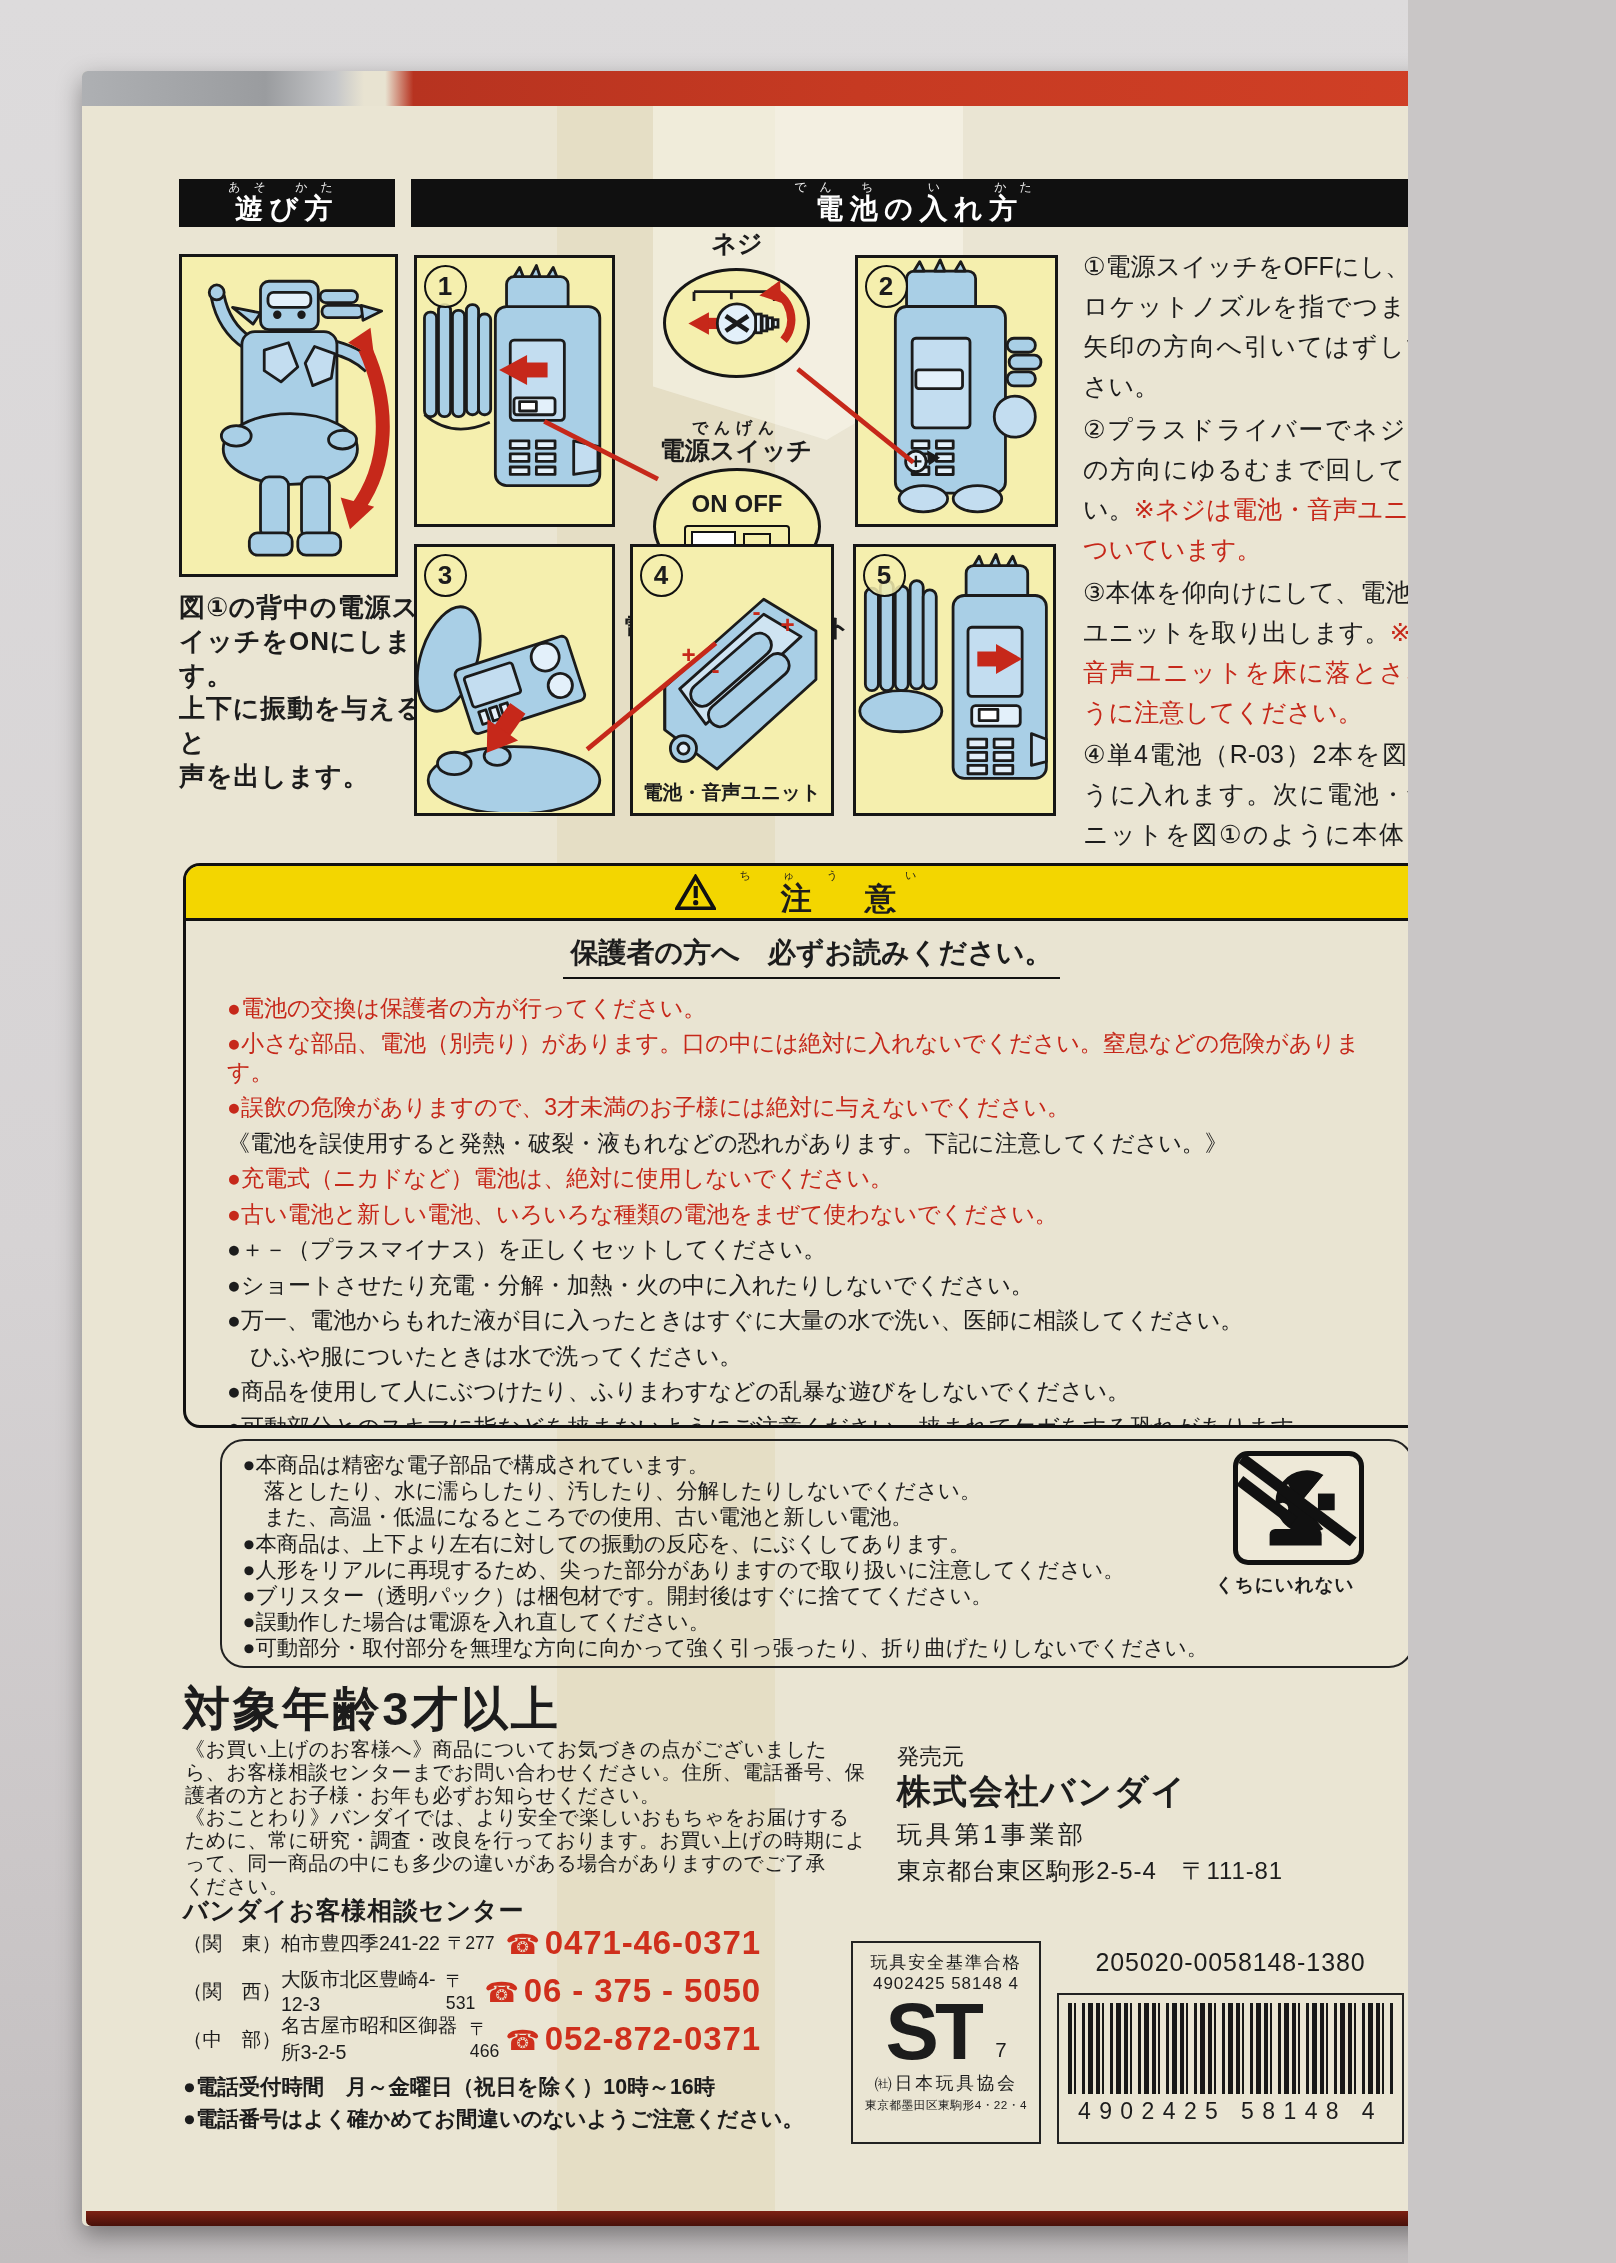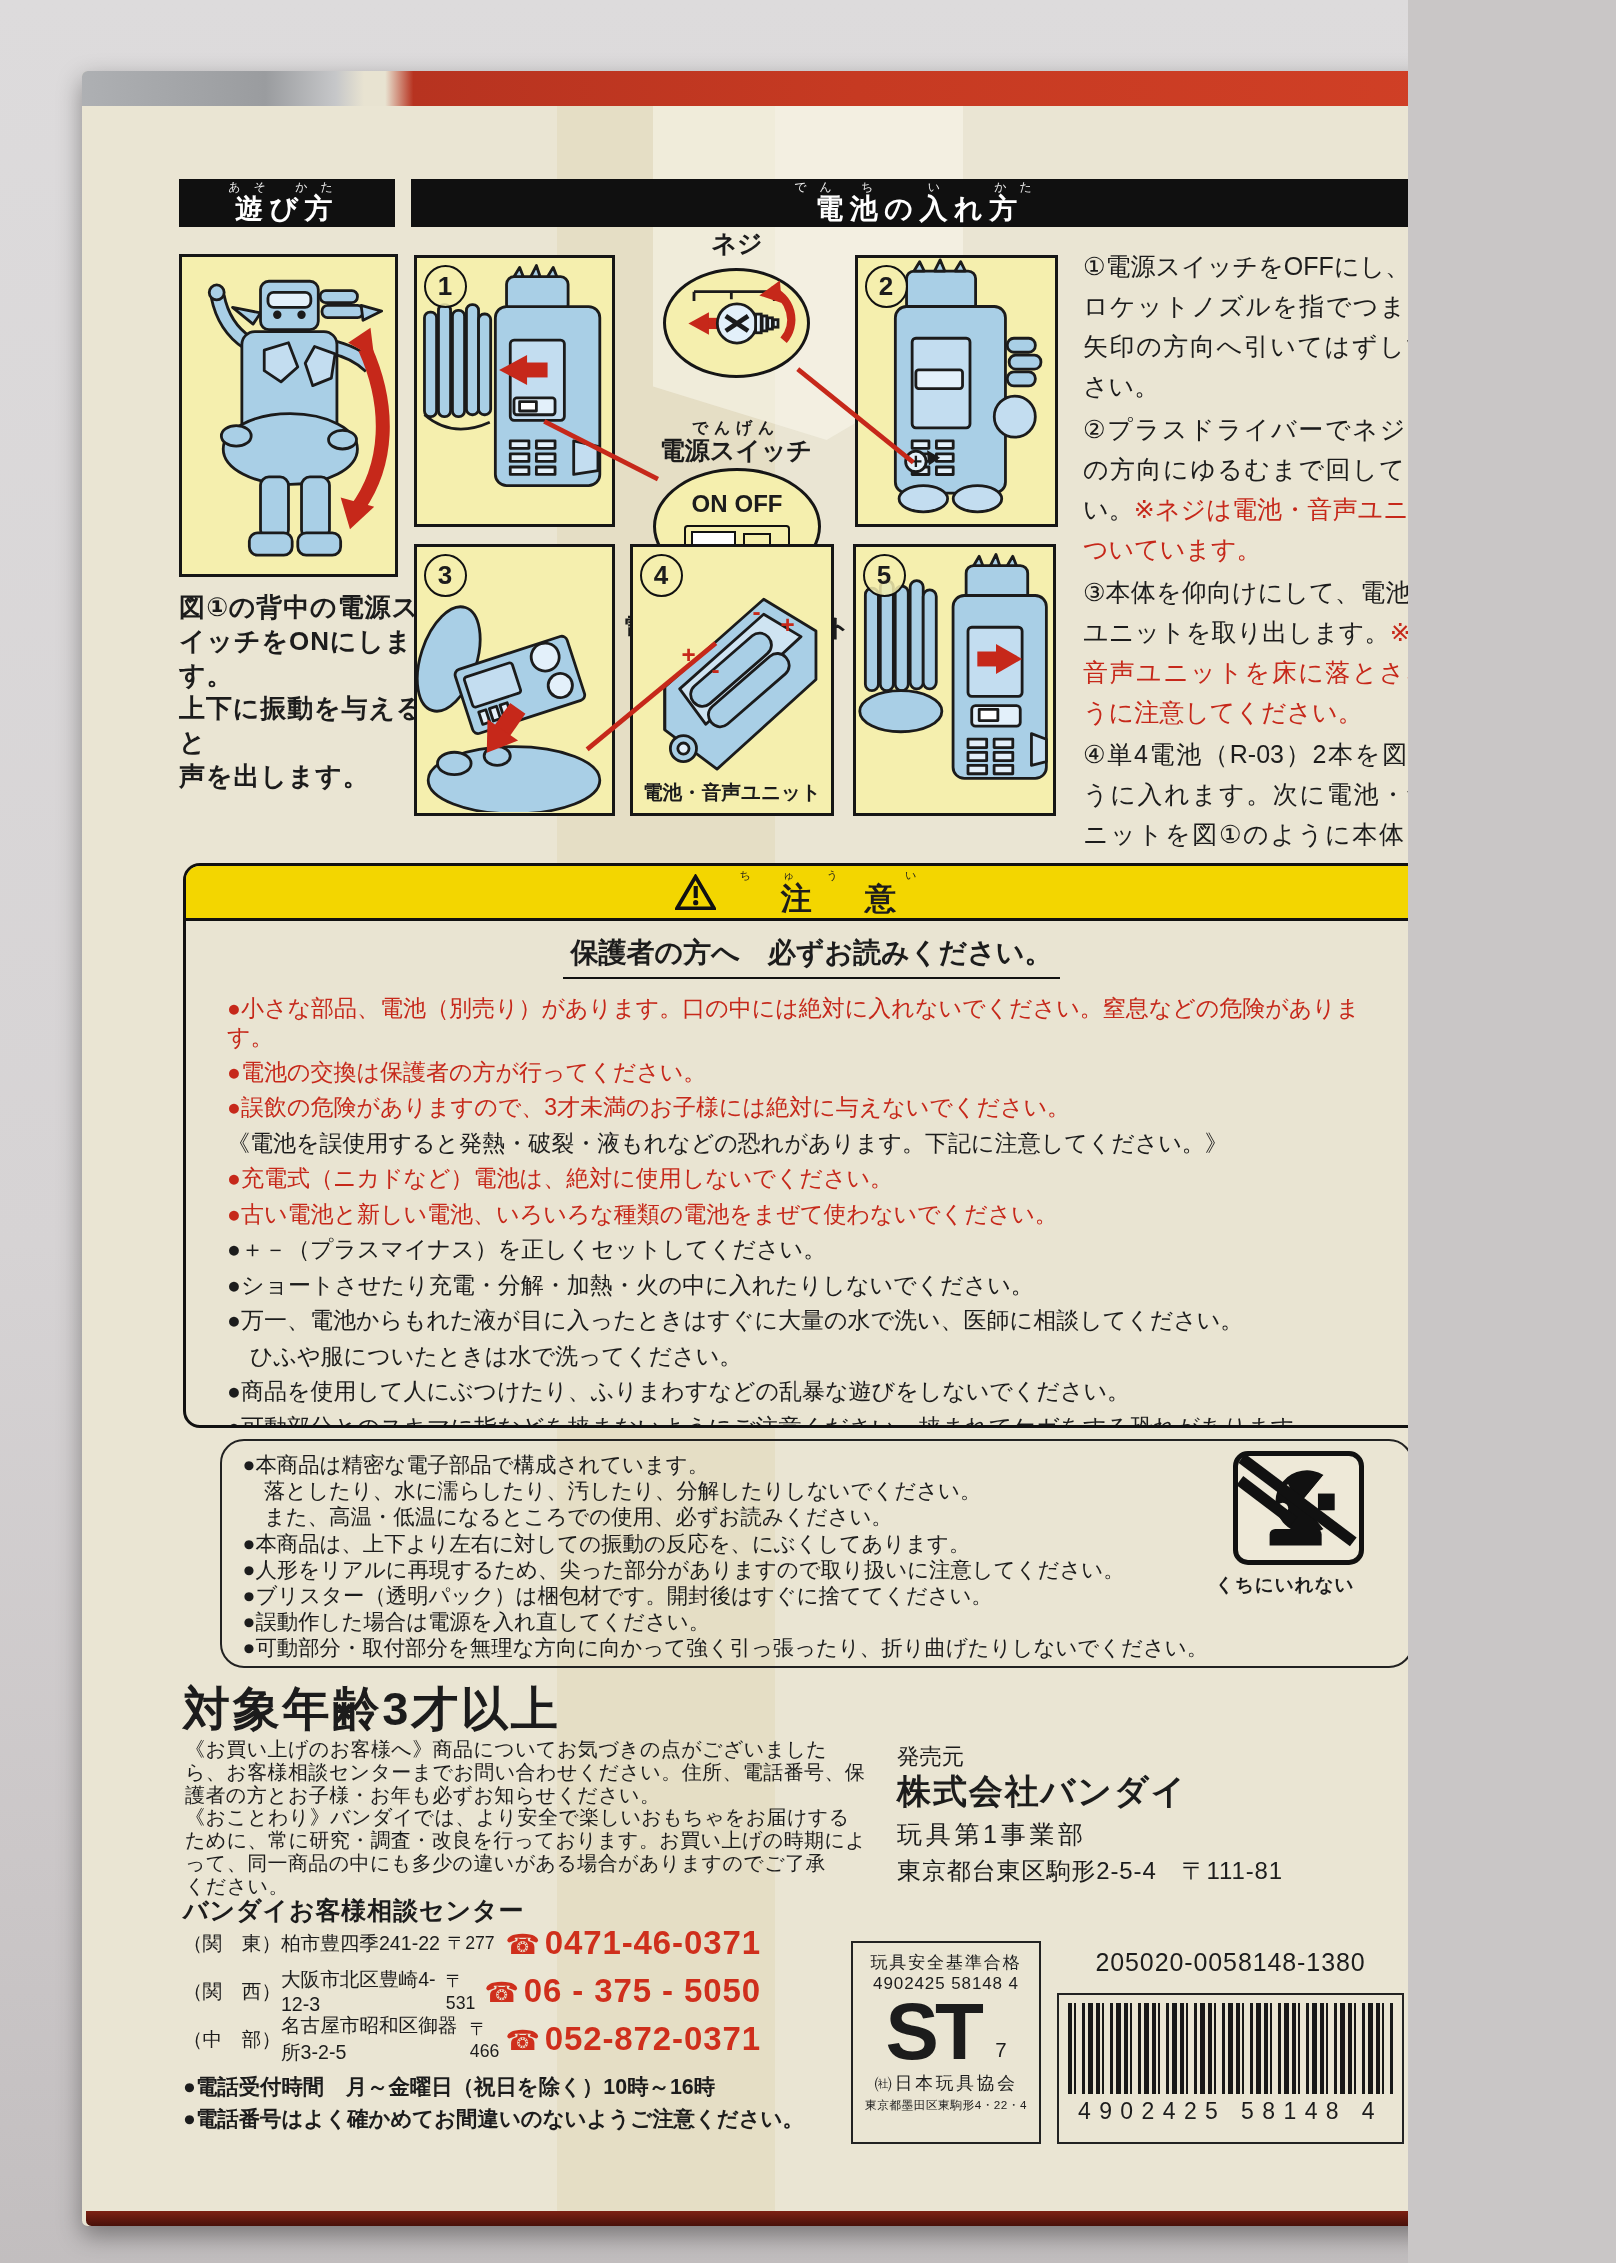--- a/index.html
+++ b/index.html
@@ -346,40 +346,40 @@
         <rect x="20" y="13" width="4.5" height="13" fill="#111"></rect>
         <circle cx="22.2" cy="31" r="2.8" fill="#111"></circle>
       </svg>
       <div class="wtitlewrap">
         <span class="wfuri">ちゅう い</span>
         <span class="wtitle">注　意</span>
       </div>
     </div>
     <div class="wsub">保護者の方へ　必ずお読みください。</div>
     <div class="wbullets" id="warn-bullets">
+        <div class="wbullet"><span class="r">●電池の交換は保護者の方が行ってください。</span></div>
         <div class="wbullet"><span class="r">●小さな部品、電池（別売り）があります。口の中には絶対に入れないでください。窒息などの危険があります。</span></div>
-        <div class="wbullet"><span class="r">●電池の交換は保護者の方が行ってください。</span></div>
         <div class="wbullet"><span class="r">●誤飲の危険がありますので、3才未満のお子様には絶対に与えないでください。</span></div>
         <div class="wbullet"><span class="k">《電池を誤使用すると発熱・破裂・液もれなどの恐れがあります。下記に注意してください。》</span></div>
         <div class="wbullet"><span class="r">●充電式（ニカドなど）電池は、絶対に使用しないでください。</span></div>
         <div class="wbullet"><span class="r">●古い電池と新しい電池、いろいろな種類の電池をまぜて使わないでください。</span></div>
         <div class="wbullet"><span class="k">●＋－（プラスマイナス）を正しくセットしてください。</span></div>
         <div class="wbullet"><span class="k">●ショートさせたり充電・分解・加熱・火の中に入れたりしないでください。</span></div>
         <div class="wbullet"><span class="k">●万一、電池からもれた液が目に入ったときはすぐに大量の水で洗い、医師に相談してください。</span></div>
         <div class="wbullet"><span class="k">　ひふや服についたときは水で洗ってください。</span></div>
         <div class="wbullet"><span class="k">●商品を使用して人にぶつけたり、ふりまわすなどの乱暴な遊びをしないでください。</span></div>
         <div class="wbullet"><span class="k">●可動部分とのスキマに指などを挟まないようにご注意ください。挟まれてケガをする恐れがあります。</span></div>
       </div>
   </div>
 
   <div class="abs notesbox">
     <div class="notes">
         <div class="line">●本商品は精密な電子部品で構成されています。</div>
         <div class="line">　落としたり、水に濡らしたり、汚したり、分解したりしないでください。</div>
-        <div class="line">　また、高温・低温になるところでの使用、必ずお読みください。</div>
+        <div class="line">　また、高温・低温になるところでの使用、古い電池と新しい電池。</div>
         <div class="line">●本商品は、上下より左右に対しての振動の反応を、にぶくしてあります。</div>
         <div class="line">●人形をリアルに再現するため、尖った部分がありますので取り扱いに注意してください。</div>
         <div class="line">●ブリスター（透明パック）は梱包材です。開封後はすぐに捨ててください。</div>
         <div class="line">●誤動作した場合は電源を入れ直してください。</div>
         <div class="line">●可動部分・取付部分を無理な方向に向かって強く引っ張ったり、折り曲げたりしないでください。</div>
       </div>
   </div>
   <div class="abs iconbox">
     <svg width="119" height="103" viewBox="0 0 128 110">
       <path d="M92 20 a34 34 0 1 0 0 58 l-24 -29 z" fill="#111"></path>

